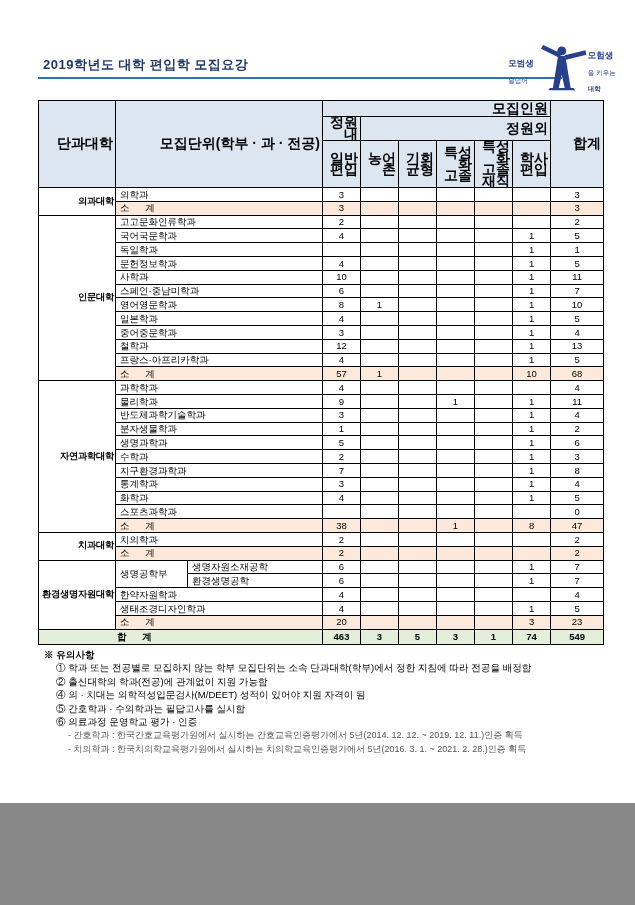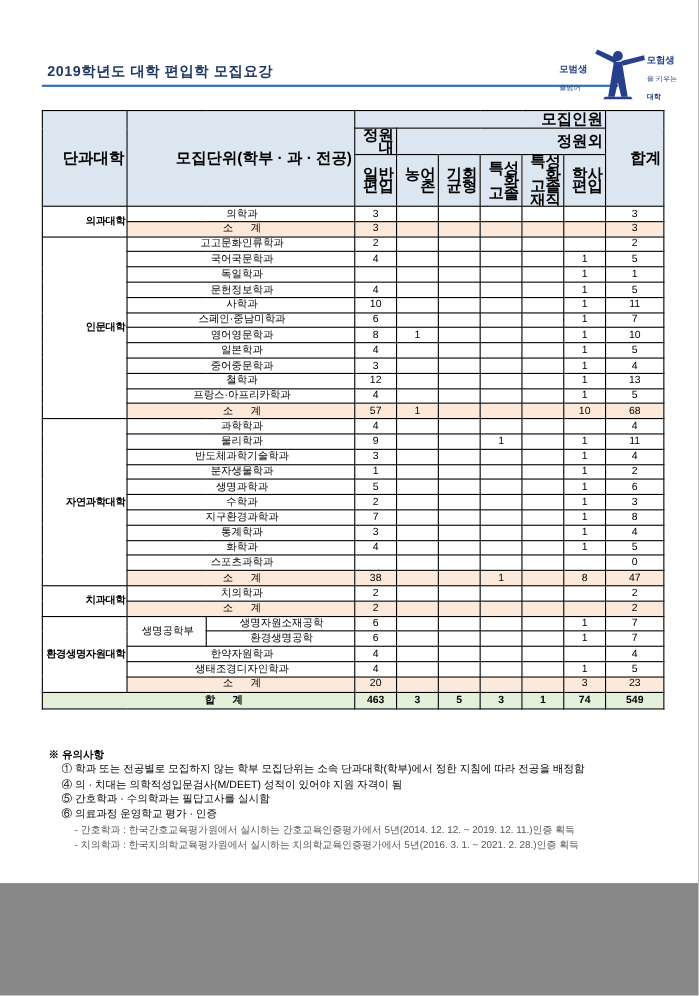--- a/index.html
+++ b/index.html
@@ -37,31 +37,31 @@
   .admission-table thead th {
     background:#dce6f1; font-weight:bold; text-align:right;
     white-space:pre-line; font-size:14px;
   }
   .admission-table thead tr:last-child th { border-bottom:1.8px solid #000; }
   td.college {
     font-weight:bold; text-align:right; background:#fff;
     border-bottom:1.8px solid #000; font-size:9.3px; letter-spacing:-0.3px;
     padding:0 1px;
   }
-  td.name { text-align:center; padding-left:4px; white-space:pre; }
+  td.name { text-align:left; padding-left:4px; white-space:pre; }
   td.num  { text-align:center; }
   tr.subtotal td { background:#fde9d9; border-bottom:1.8px solid #000; }
   tr.grand td {
     background:#e3efd9; font-weight:bold;
     border-top:1.8px solid #000; height:14px;
   }
-  tr.grand td.grand-label { padding-left:48px;margin-left:35px; }
+  tr.grand td.grand-label { padding-left:78px;margin-left:35px; }
   
   .notes { position:absolute; left:44px; top:648px; width:560px; font-size:9.6px; line-height:13.4px; }
-  .notes-heading { font-weight:bold;margin-top:32px; }
+  .notes-heading { font-weight:bold; }
   .note-items { padding-left:12px; }
   .note-item { padding-left:12px; text-indent:-12px; }
   .certs { padding-left:24px; margin-top:1px; font-size:9px; color:#555; line-height:13.6px; }
   
   .univ-logo {
     position:absolute; left:504px; top:842px; display:flex; align-items:center; gap:3px;
   }
   .univ-logo .univ-name { color:#1a67b1; font-weight:bold; font-size:13px; letter-spacing:0.5px; }
   .footer-line  { position:absolute; left:43px;  top:867px; width:572px; height:2px; background:#ea00ea; }
   .footer-line-thick { position:absolute; left:549px; top:865px; width:66px; height:5px; background:#ea00ea; }
@@ -467,20 +467,21 @@
           <td class="num">74</td>
           <td class="num">549</td>
         </tr>
       </tbody>
   </table>
 
   <div class="notes">
     <div class="notes-heading">※ 유의사항</div>
     <div class="note-items">
       <div class="note-item">① 학과 또는 전공별로 모집하지 않는 학부 모집단위는 소속 단과대학(학부)에서 정한 지침에 따라 전공을 배정함</div>
+      <div class="note-item">② 출신대학의 학과(전공)에 관계없이 지원 가능함</div>
       <div class="note-item">④ 의 · 치대는 의학적성입문검사(M/DEET) 성적이 있어야 지원 자격이 됨</div>
       <div class="note-item">⑤ 간호학과 · 수의학과는 필답고사를 실시함</div>
       <div class="note-item">⑥ 의료과정 운영학교 평가 · 인증</div>
     </div>
     <div class="certs">
       <div>- 간호학과 : 한국간호교육평가원에서 실시하는 간호교육인증평가에서 5년(2014. 12. 12. ~ 2019. 12. 11.)인증 획득</div>
       <div>- 치의학과 : 한국치의학교육평가원에서 실시하는 치의학교육인증평가에서 5년(2016. 3. 1. ~ 2021. 2. 28.)인증 획득</div>
     </div>
   </div>
 

